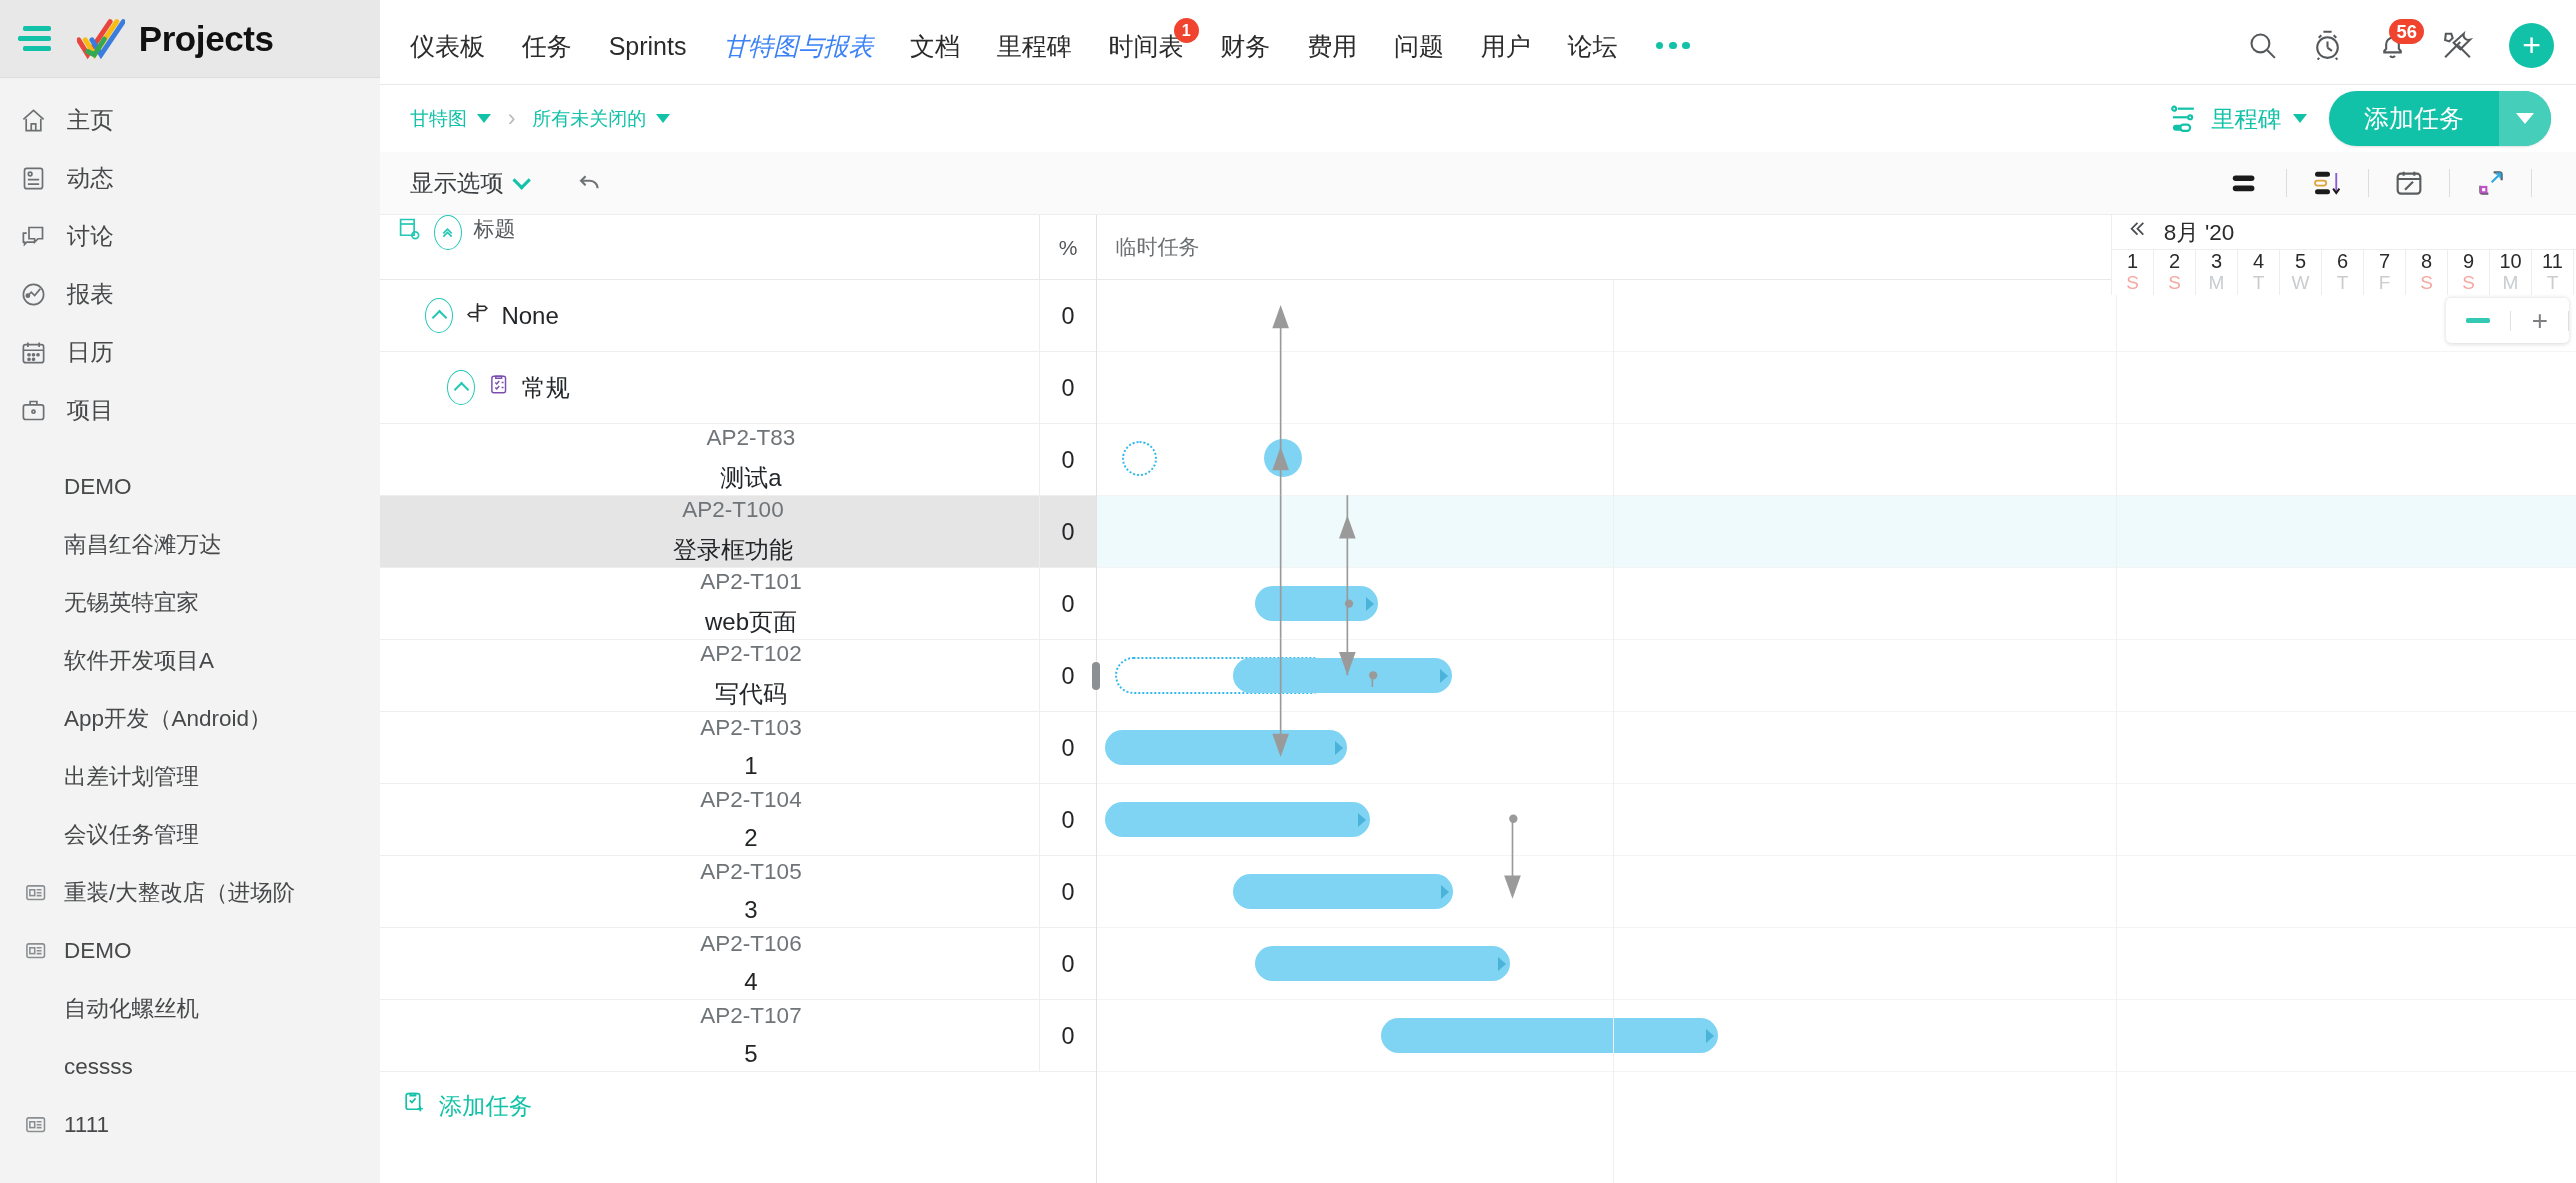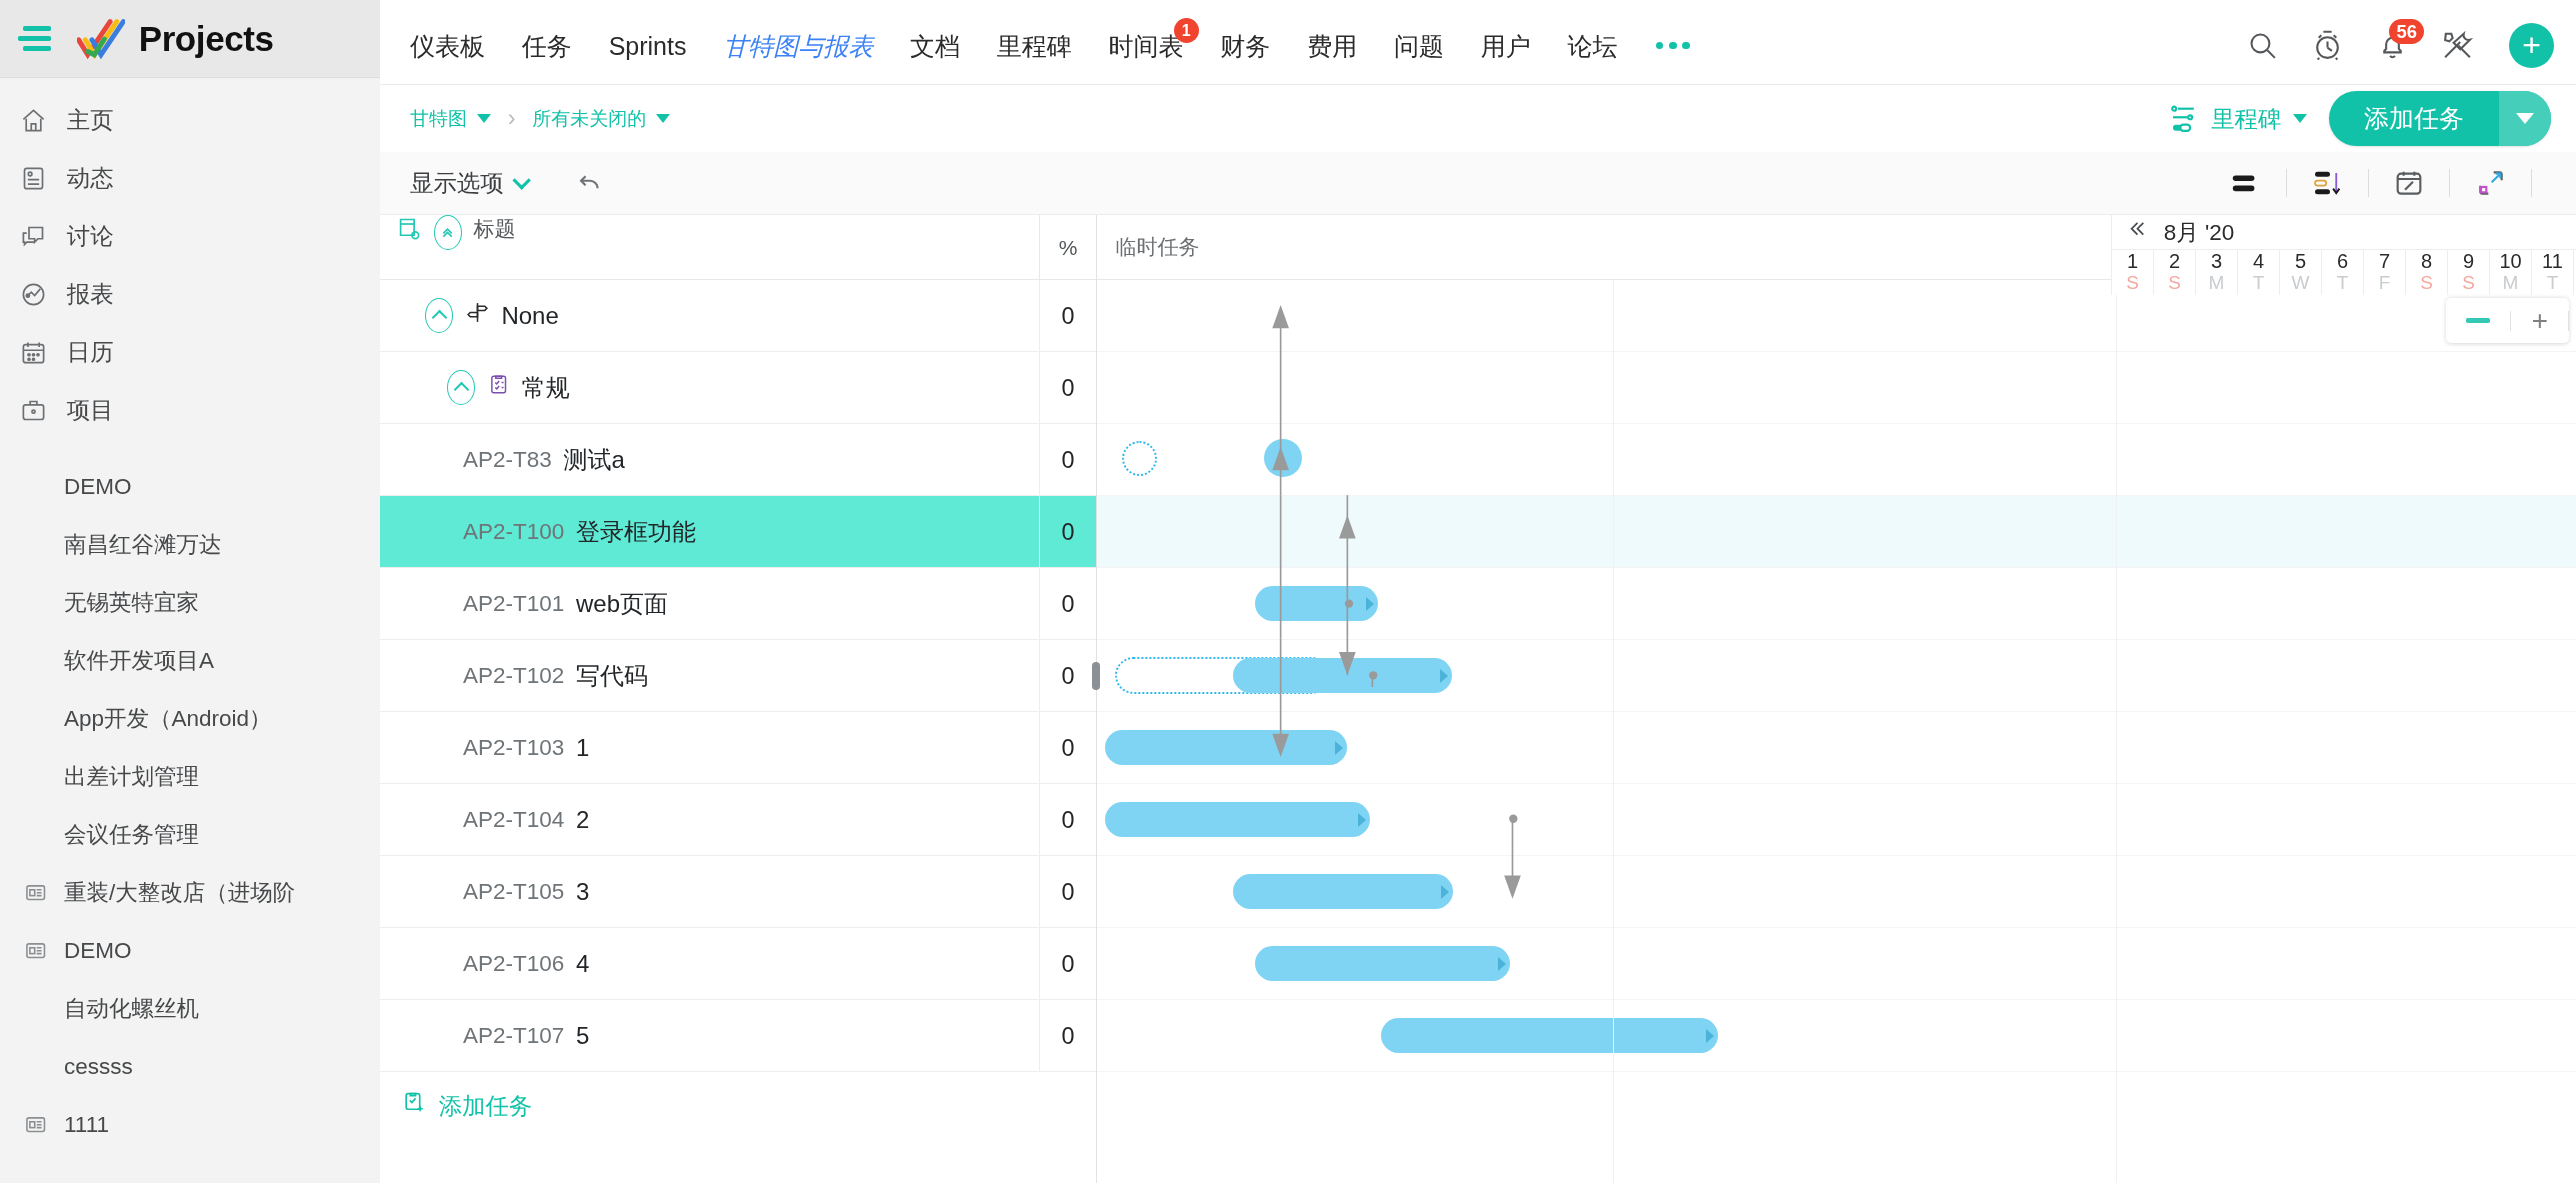--- a/index.html
+++ b/index.html
@@ -122,29 +122,29 @@
   }
   .g-head .ttl { font-size:21px; color:#53575a; }
   .g-head .pct {
     margin-left:auto; width:57px; text-align:center; font-size:21px; color:#53575a;
     border-left:0.8px solid #e8e8e8; line-height:65px; height:65px;
   }
   .row {
     height:72px; display:flex; align-items:center; border-bottom:0.8px solid #eeeeee;
     position:relative; font-size:24px; color:#232629;
   }
-  .row.sel { background:#5eead4;gap:36px; }
+  .row.sel { background:#e5e5e5;gap:36px; }
   .row .cell-title { display:flex; align-items:center; gap:11.7px; padding-left: 15px; flex:1 1 auto; overflow:hidden; white-space:nowrap; }
   .row .cell-pct {
     width:57px; flex:0 0 57px; text-align:center; border-left:0.8px solid #eeeeee;
     height:72px; line-height:72px; font-size:23.4px; color:#232629;
   }
   .indent1 { padding-left: 45px !important; }
   .indent2 { padding-left: 67px !important; }
-  .indent3 { padding-left: 83px !important; }
+  .indent3 { padding-left: 83px !important; flex-direction: column; }
   .tid { color:#6f7478; font-size:22.5px; }
   .tname { color:#232629; font-size:24px; }
   .circ-up {
     width:28px;height:35px;border:1.7px solid #23c7b4;border-radius:50%;
     display:flex;align-items:center;justify-content:center;flex:0 0 28px;cursor:pointer;
   }
   .chev-up { width:11px;height:11px;border-left:2.5px solid #23c7b4;border-top:2.5px solid #23c7b4;transform:rotate(45deg);margin-top:4.2px;}
   .addtask-row { display:flex; align-items:center; gap:11.7px; padding-left: 22px; height:67px; color:#12c2a8; font-size:23.4px; cursor:pointer;}
 
   

